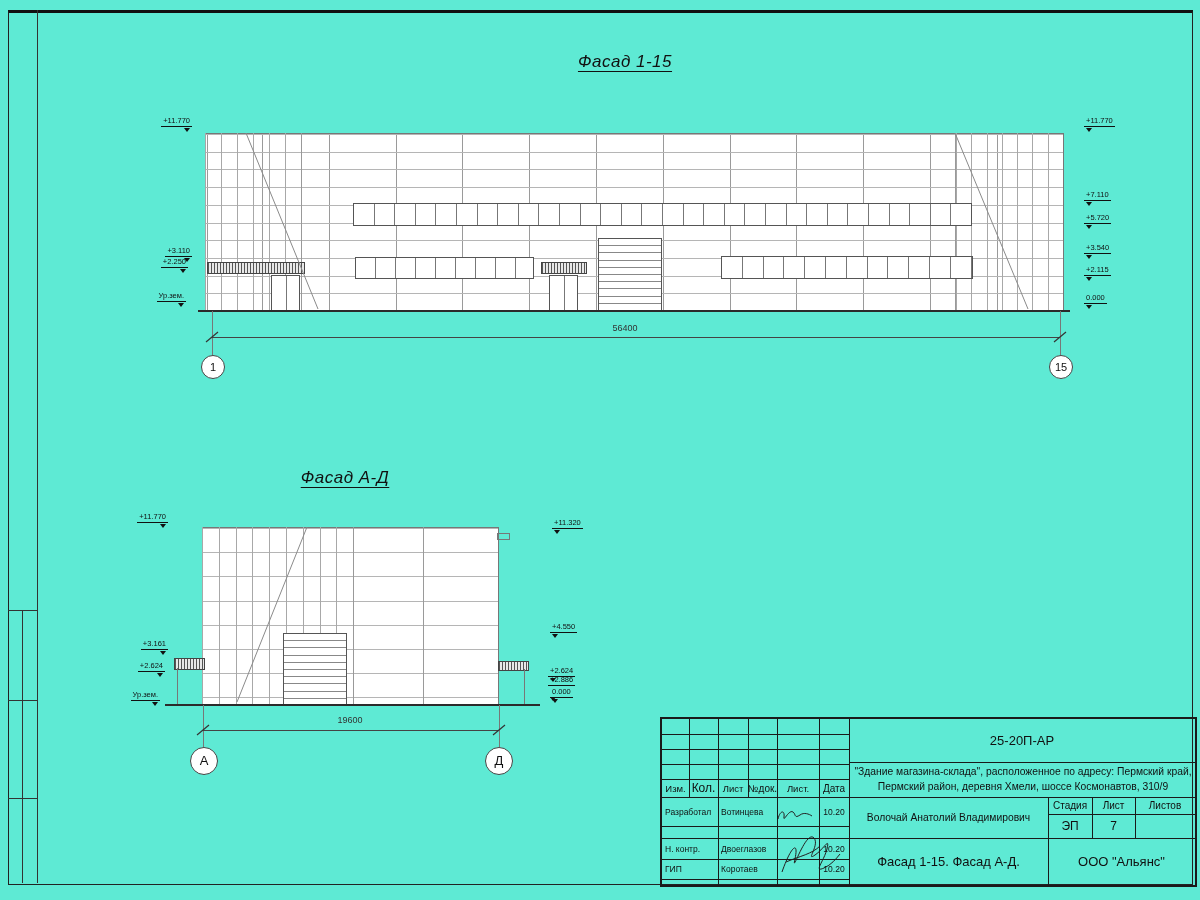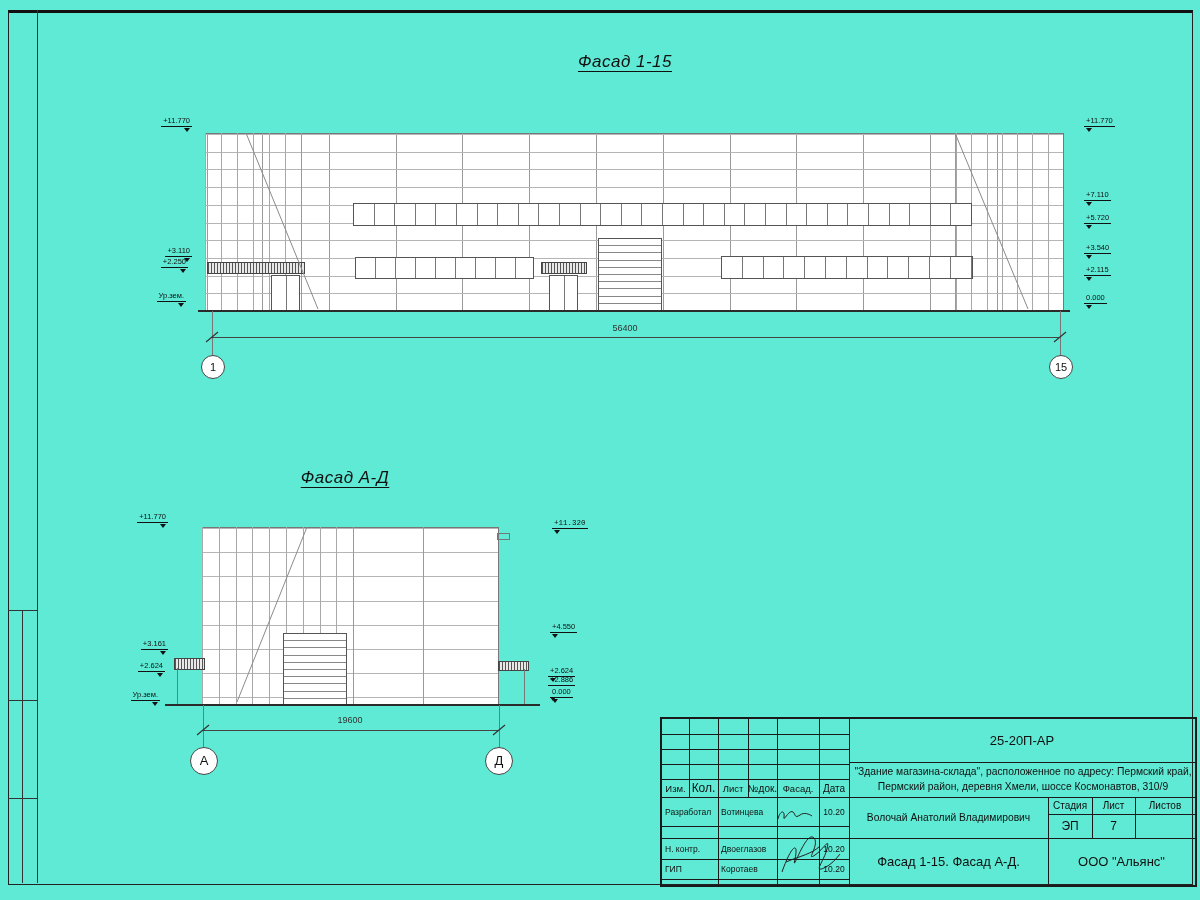--- a/index.html
+++ b/index.html
@@ -181,21 +181,21 @@
     </div>
   <div class="abs elev el" style="left:125px;top:662px;width:40px;">
     <span class="val">+2.624</span>
       <span class="tri"></span>
     </div>
   <div class="abs elev el" style="left:120px;top:691px;width:40px;">
     <span class="val">Ур.зем.</span>
       <span class="tri"></span>
     </div>
 
-  <div class="abs elev er" style="left:552px;top:519px;width:44px;font-family:Liberation Mono, monospace;">
+  <div class="abs elev er" style="left:552px;top:519px;width:44px;">
     <span class="val">+11.320</span>
       <span class="tri"></span>
     </div>
   <div class="abs elev er" style="left:550px;top:623px;width:44px;">
     <span class="val">+4.550</span>
       <span class="tri"></span>
     </div>
   <div class="abs elev er" style="left:548px;top:676px;width:44px;gap:10px;">
     <span class="val">+2.886</span>
       <span class="tri"></span>
@@ -258,21 +258,21 @@
     <div class="vl" style="left:157px;top:0;height:166px;"></div>
     <div class="vl" style="left:187px;top:0;height:166px;"></div>
     <div class="vl" style="left:386px;top:78px;height:88px;"></div>
     <div class="vl" style="left:430px;top:78px;height:41px;"></div>
     <div class="vl" style="left:473px;top:78px;height:41px;"></div>
 
     <div class="cell" style="left:0;top:60px;width:27px;height:18px;font-size:9.5px;">Изм.</div>
     <div class="cell" style="left:27px;top:60px;width:29px;height:18px;font-size:12px;">Кол.</div>
     <div class="cell" style="left:56px;top:60px;width:30px;height:18px;font-size:9.5px;">Лист</div>
     <div class="cell" style="left:86px;top:60px;width:29px;height:18px;font-size:10px;">№док.</div>
-    <div class="cell" style="left:115px;top:60px;width:42px;height:18px;font-size:9.5px;">Фасад.</div>
+    <div class="cell" style="left:115px;top:60px;width:42px;height:18px;font-size:9.5px;">Лист.</div>
     <div class="cell" style="left:157px;top:60px;width:30px;height:18px;font-size:10px;">Дата</div>
 
     <div class="cell left" style="left:0;top:78px;width:56px;height:29px;font-size:8.5px;">Разработал</div>
     <div class="cell left" style="left:56px;top:78px;width:59px;height:29px;font-size:8.5px;">Вотинцева</div>
     <div class="cell" style="left:157px;top:78px;width:30px;height:29px;font-size:8.5px;">10.20</div>
 
     <div class="cell left" style="left:0;top:119px;width:56px;height:21px;font-size:8.5px;">Н. контр.</div>
     <div class="cell left" style="left:56px;top:119px;width:59px;height:21px;font-size:8.5px;">Двоеглазов</div>
     <div class="cell" style="left:157px;top:119px;width:30px;height:21px;font-size:8.5px;">10.20</div>
 

